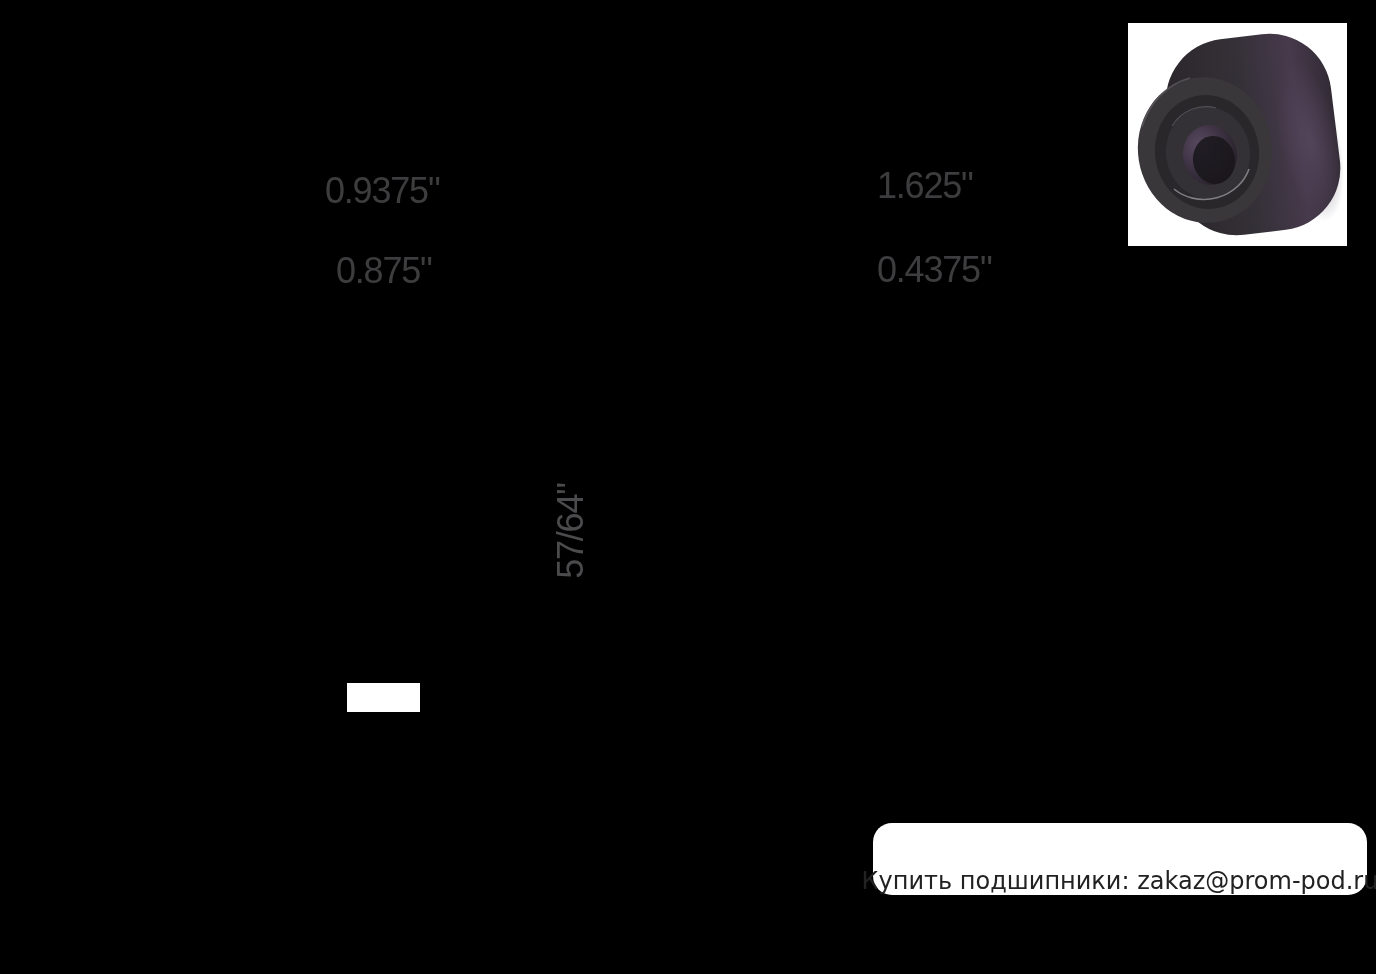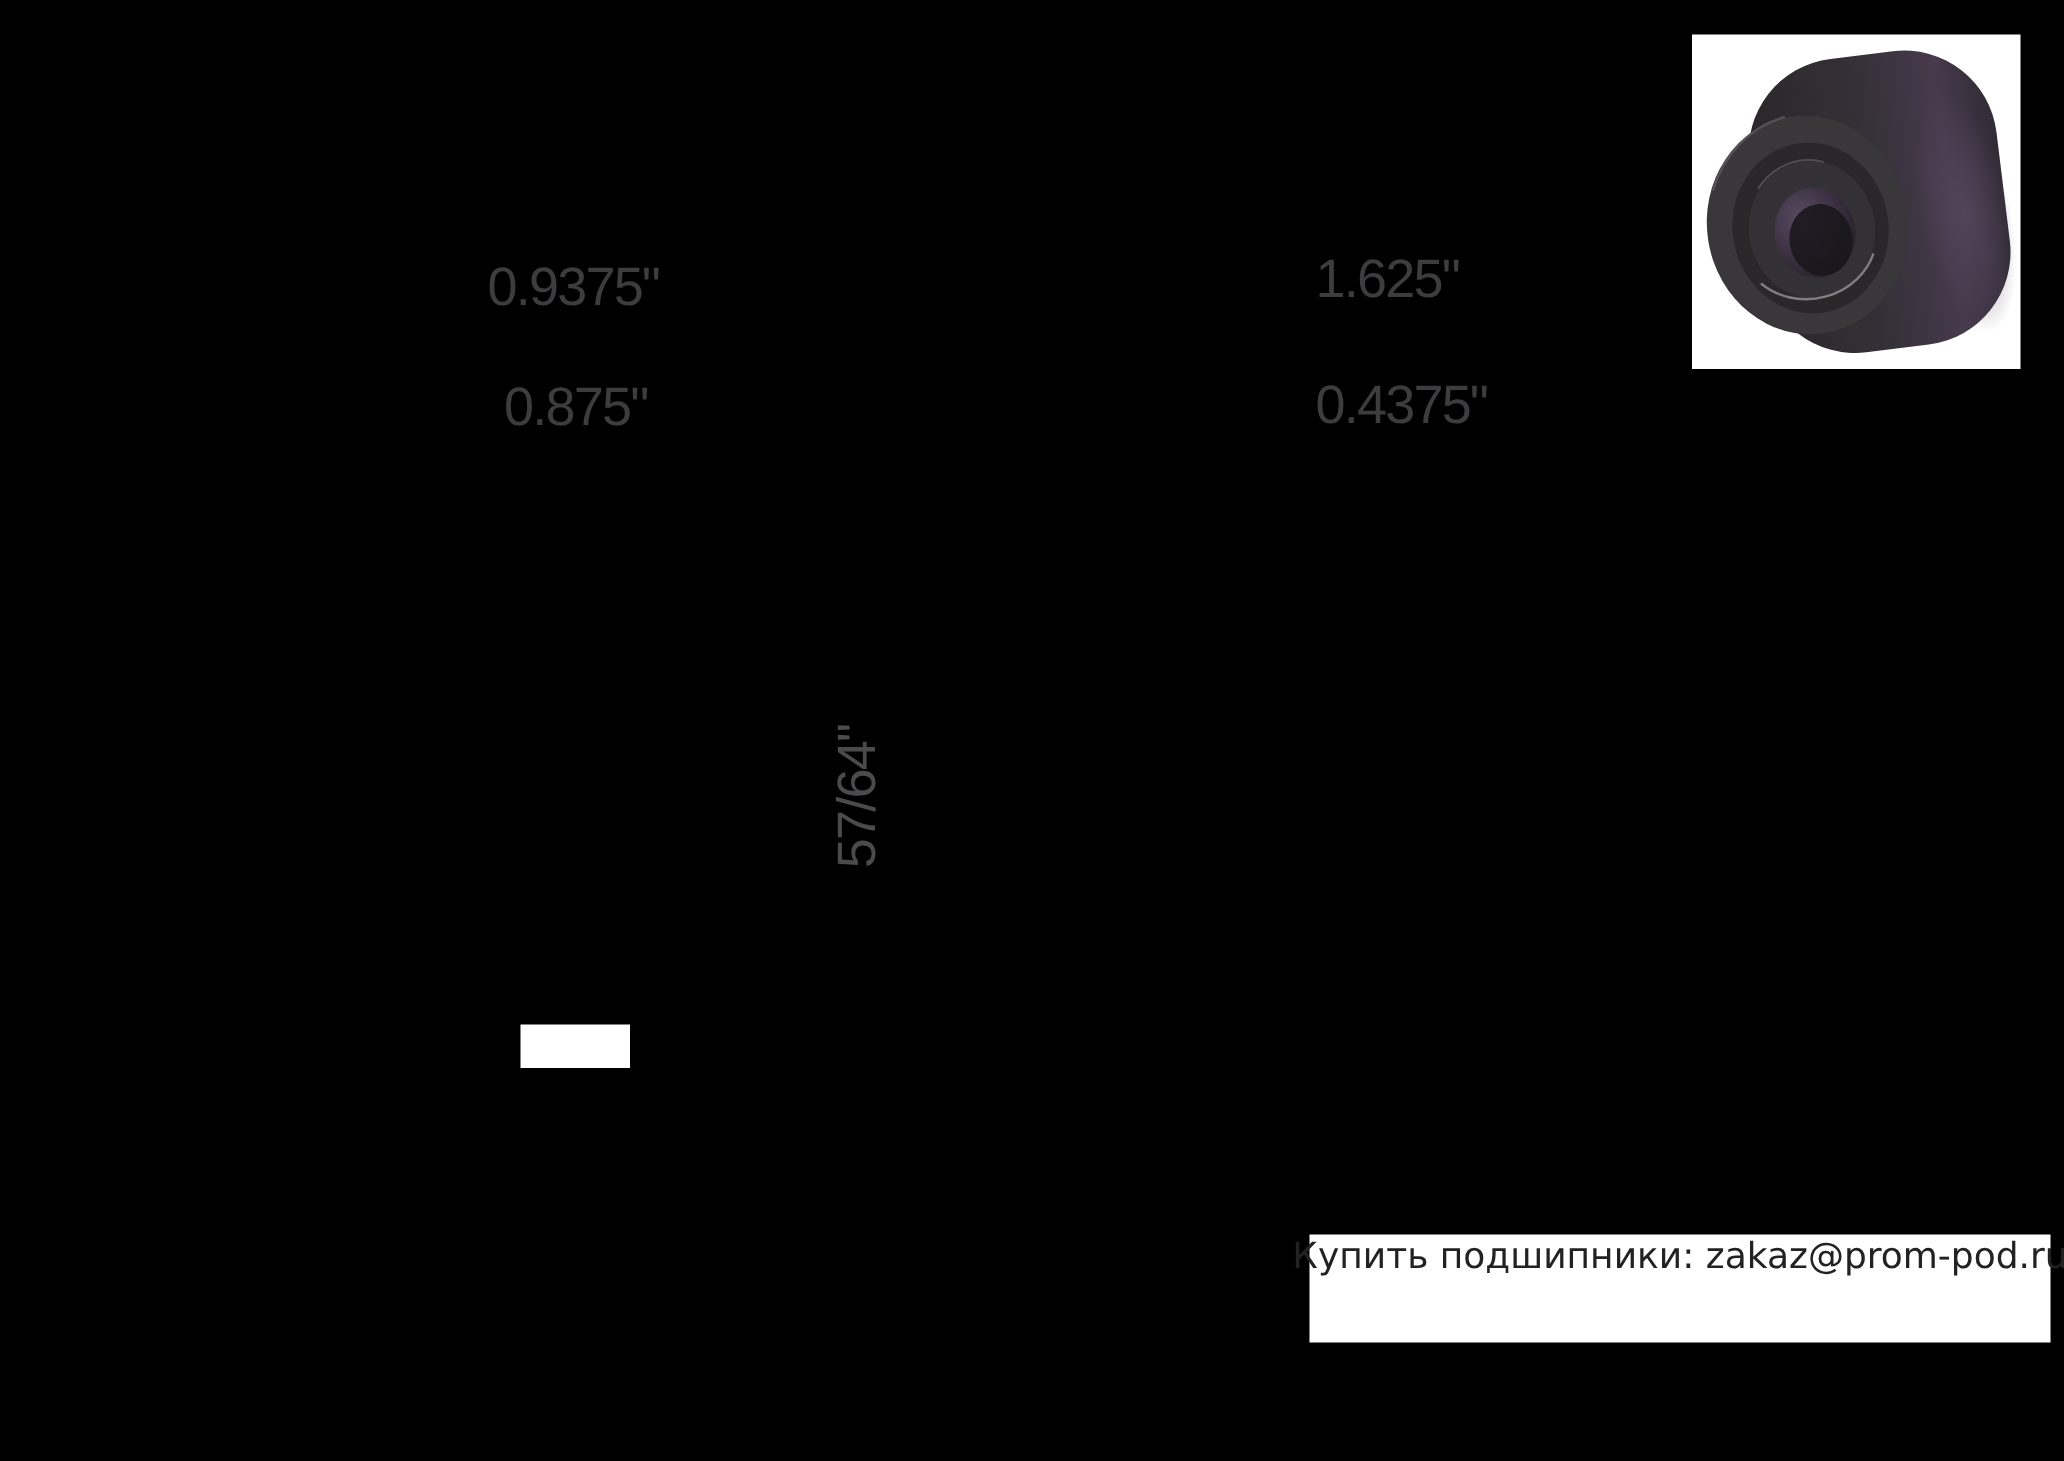--- a/index.html
+++ b/index.html
@@ -54,22 +54,23 @@
     width: 100%; height: 100%;
     display: block;
   }
   
   .buy-banner {
     position: absolute;
     left: 873px; top: 823px;
     width: 494px; height: 72px;
     background: #ffffff;
     display: flex;
-    align-items: flex-start;
+    align-items: flex-end;
     justify-content: center;
+    border-radius: 19px;
   }
   .buy-banner span {
     font-family: "DejaVu Sans", sans-serif;
     font-size: 24px;
     color: #222222;
     white-space: nowrap;
   }
 </style>
 </head>
 <body>

